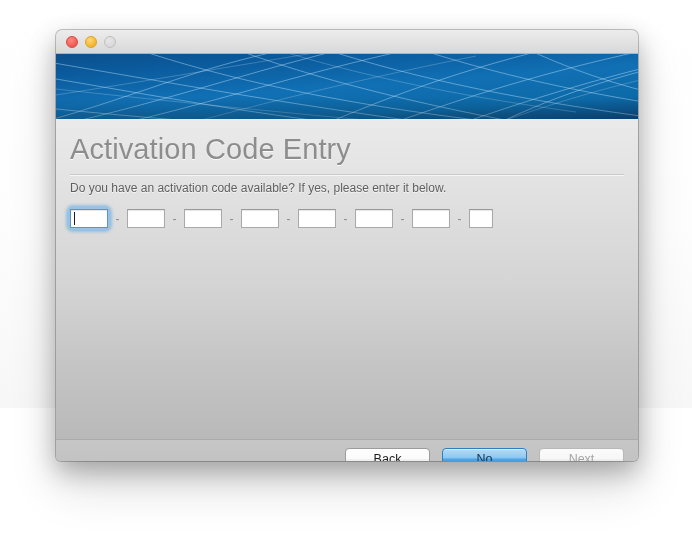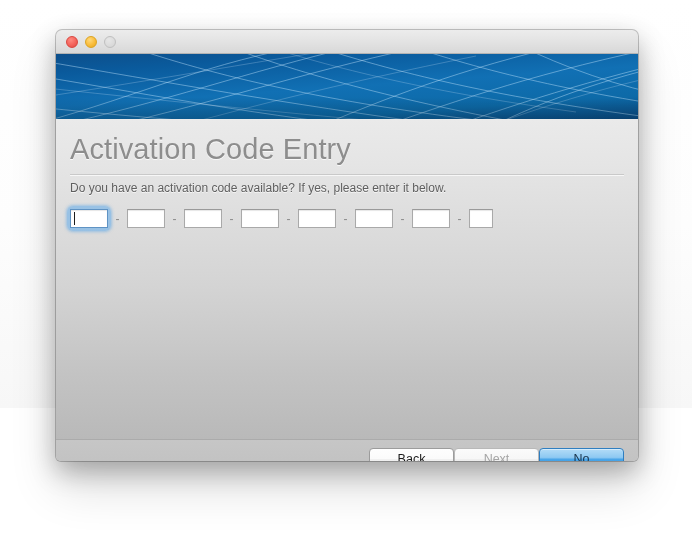--- a/index.html
+++ b/index.html
@@ -177,20 +177,21 @@
     position: relative;
     height: 48px;
     background: linear-gradient(180deg, #c6c6c6 0%, #c2c2c2 55%, #bcbcbc 100%);
     border-top: 1px solid #ababab;
   }
   #button-bar {
     position: absolute;
     right: 14px;
     top: 8px;
     display: flex;
+    gap: 12px;
   }
   .btn {
     min-width: 61px;
     height: 20px;
     padding: 0 11px;
     font-size: 12.5px;
     font-family: "Liberation Sans", sans-serif;
     line-height: 20px;
     text-align: center;
     border-radius: 4px;
@@ -302,19 +303,19 @@
           <div class="codebox-wrap">
             <div class="codebox narrow"></div>
           </div>
         </div>
 
     </div>
 
     <div id="footer">
       <div id="button-bar">
           <div class="btn btn-normal">Back</div>
+          <div class="btn btn-default">No</div>
           <div class="btn btn-disabled">Next</div>
-          <div class="btn btn-default">No</div>
         </div>
     </div>
 
   </div>
 </div>
 
 </body></html>

